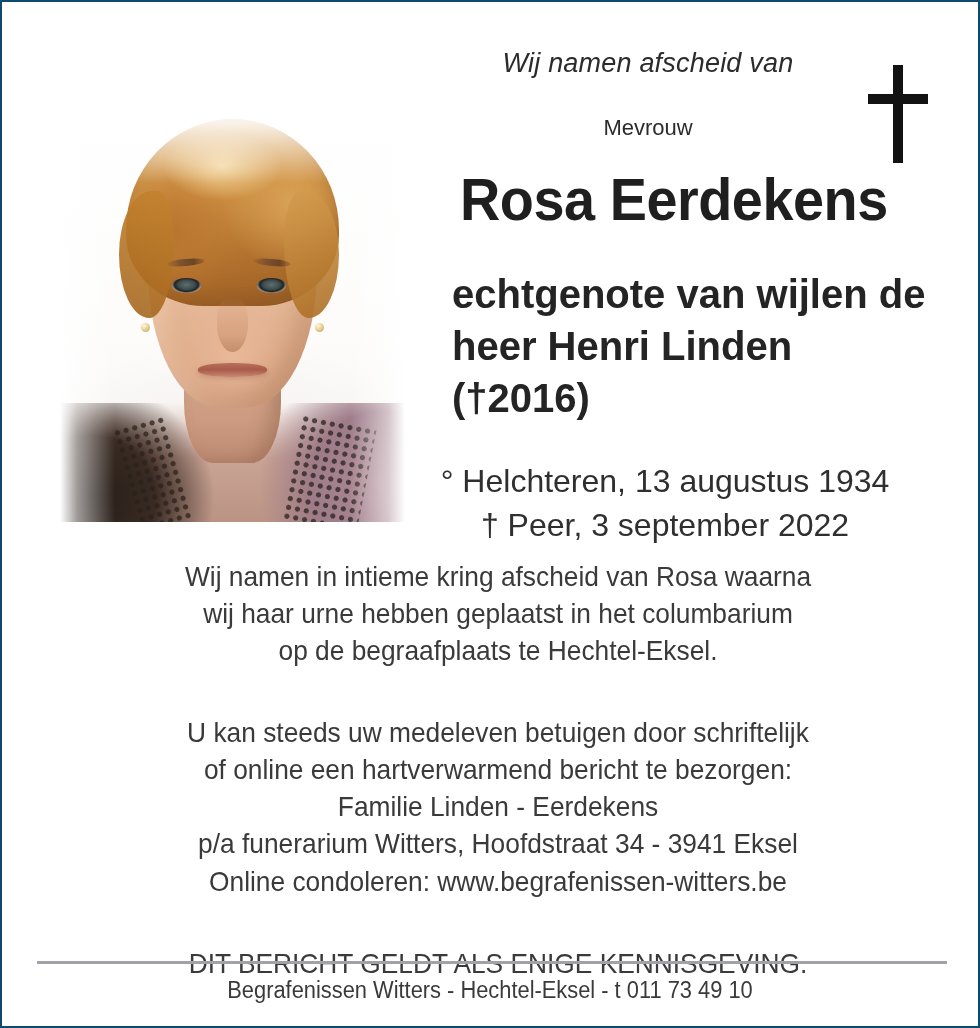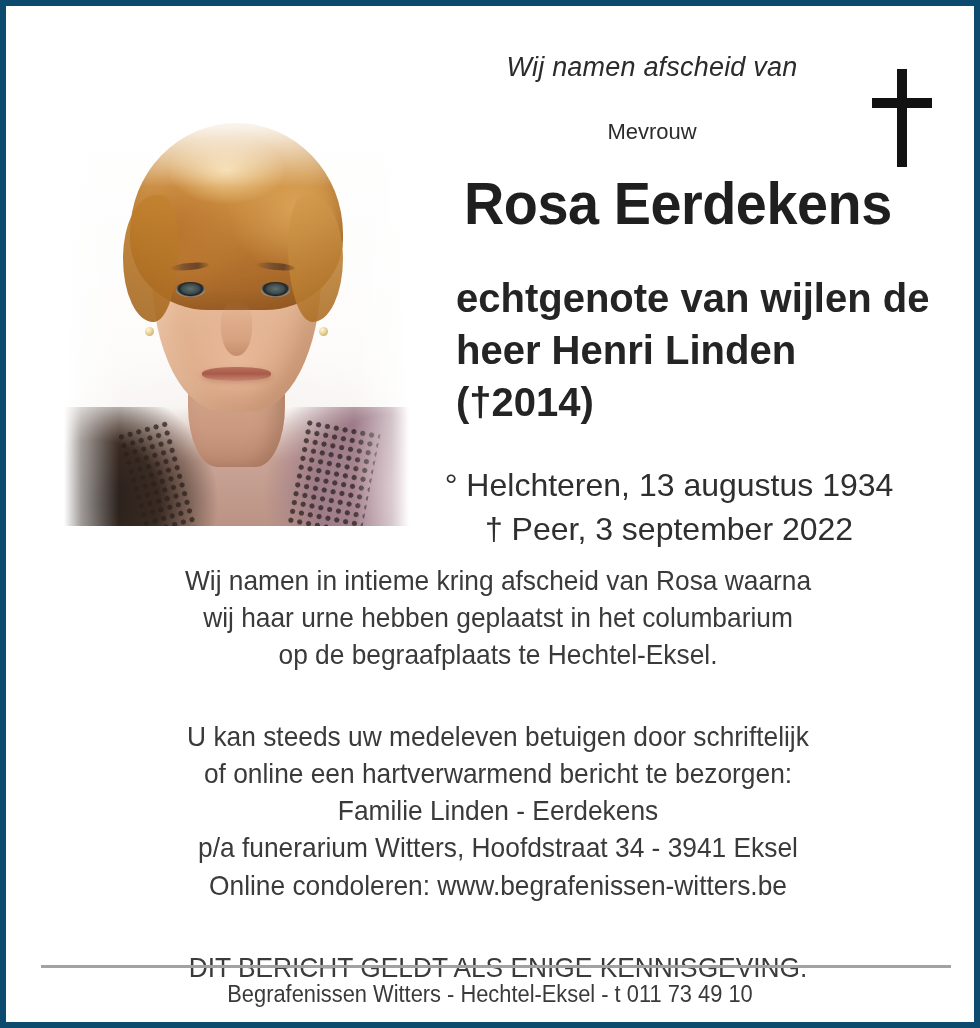--- a/index.html
+++ b/index.html
@@ -6,21 +6,21 @@
     margin: 0;
     padding: 0;
     background: #ffffff;
   }
 
   #card {
     position: relative;
     width: 980px;
     height: 1028px;
     background: #ffffff;
-    border: 6px solid #0c4a6e;
+    border: 2px solid #0c4a6e;
     box-sizing: border-box;
     overflow: hidden;
     font-family: "Liberation Sans", sans-serif;
   }
 
   
   #portrait {
     position: absolute;
     left: 58px;
     top: 96px;
@@ -365,21 +365,21 @@
     <div class="v"></div>
     <div class="h"></div>
   </div>
 
   <div id="right-col">
     <div class="lead-line">Wij namen afscheid van</div>
     <div class="salutation">Mevrouw</div>
     <div class="deceased-name">Rosa Eerdekens</div>
     <div class="spouse">
       <div>echtgenote van wijlen de</div>
-      <div>heer Henri Linden (†2014)</div>
+      <div>heer Henri Linden (†2016)</div>
     </div>
     <div class="dates">
       <div>° Helchteren, 13 augustus 1934</div>
       <div>† Peer, 3 september 2022</div>
     </div>
   </div>
 
   <div id="body-text">
     <div class="para">
       <div>Wij namen in intieme kring afscheid van Rosa waarna</div>

